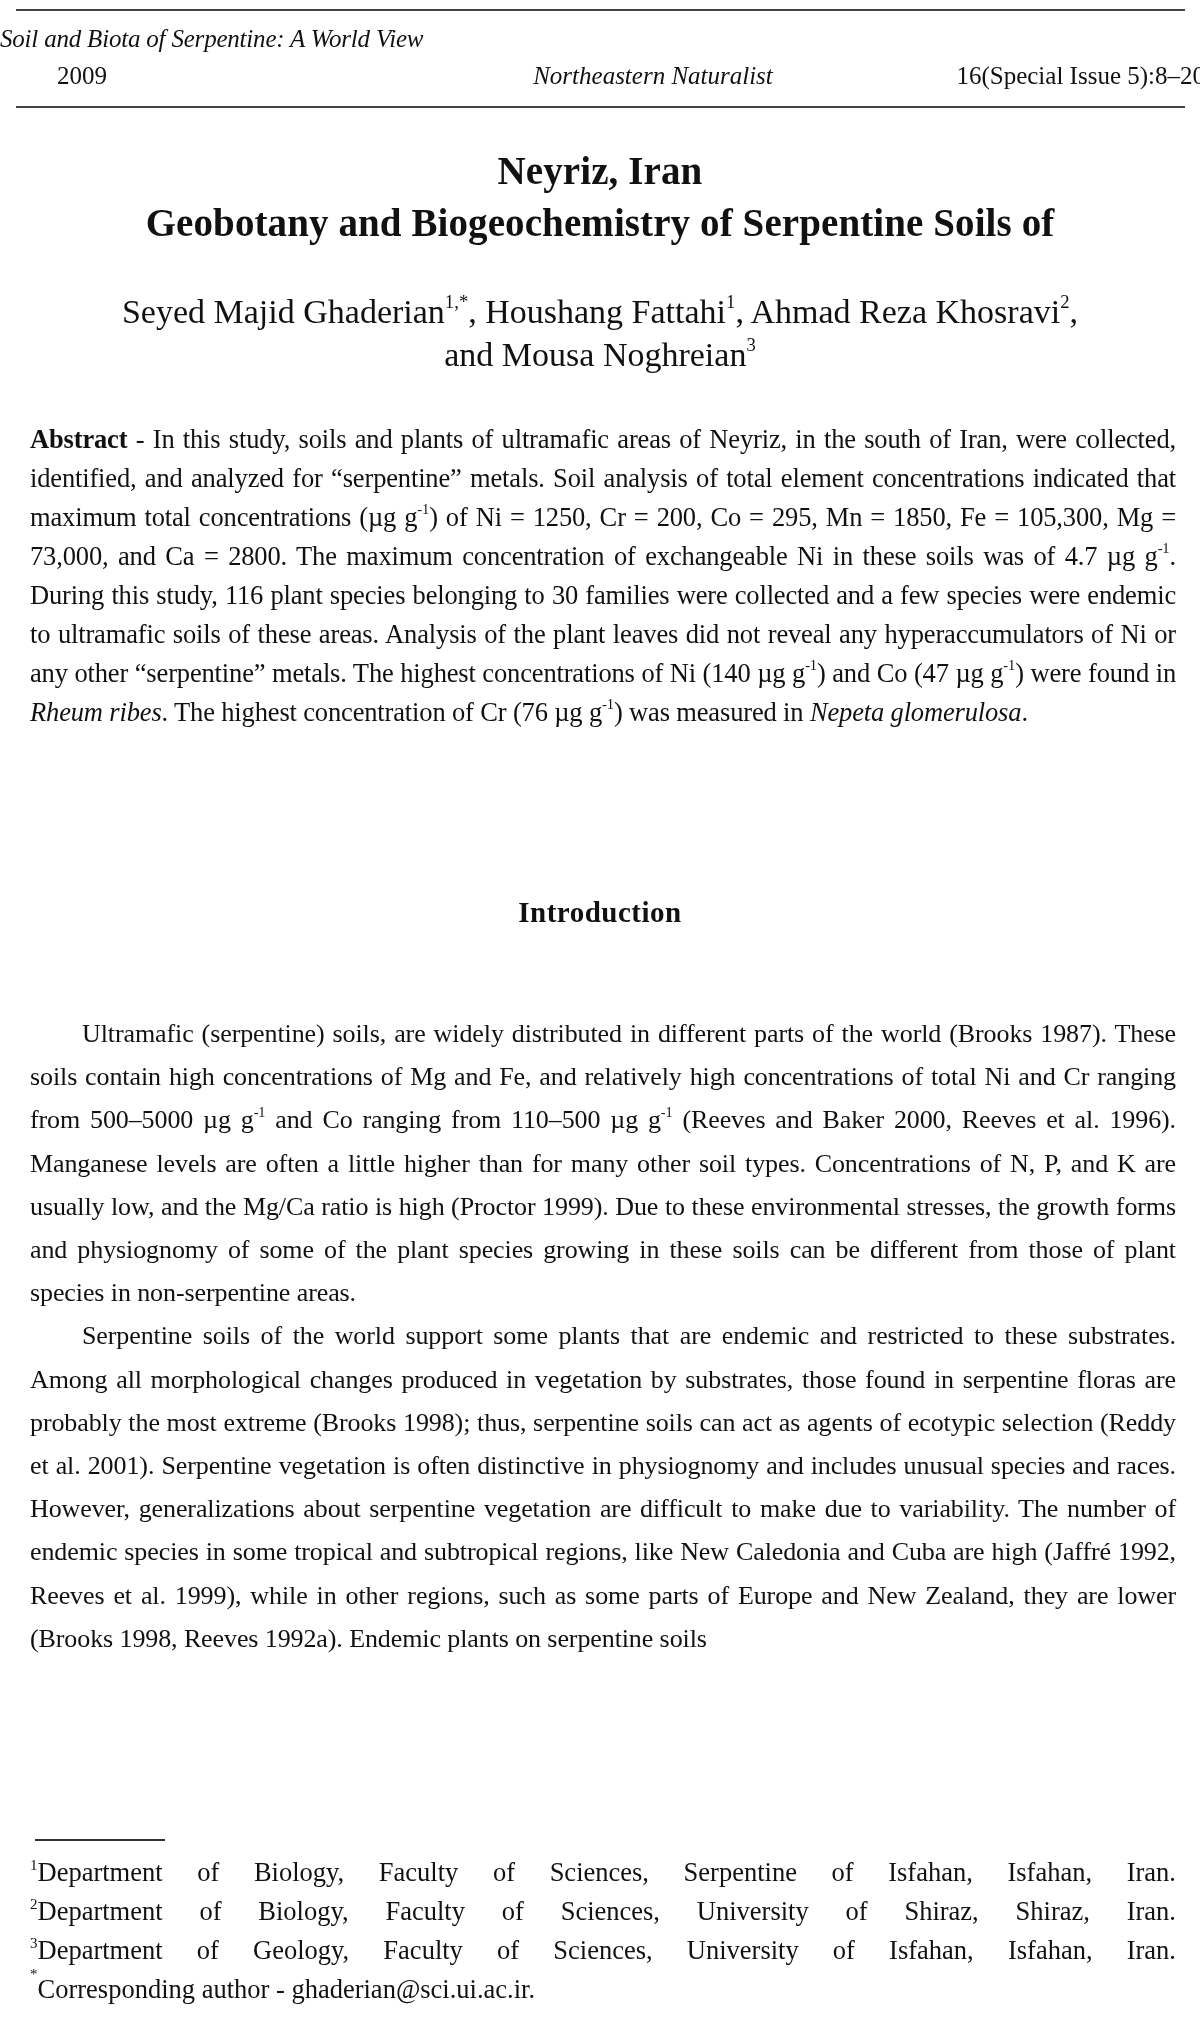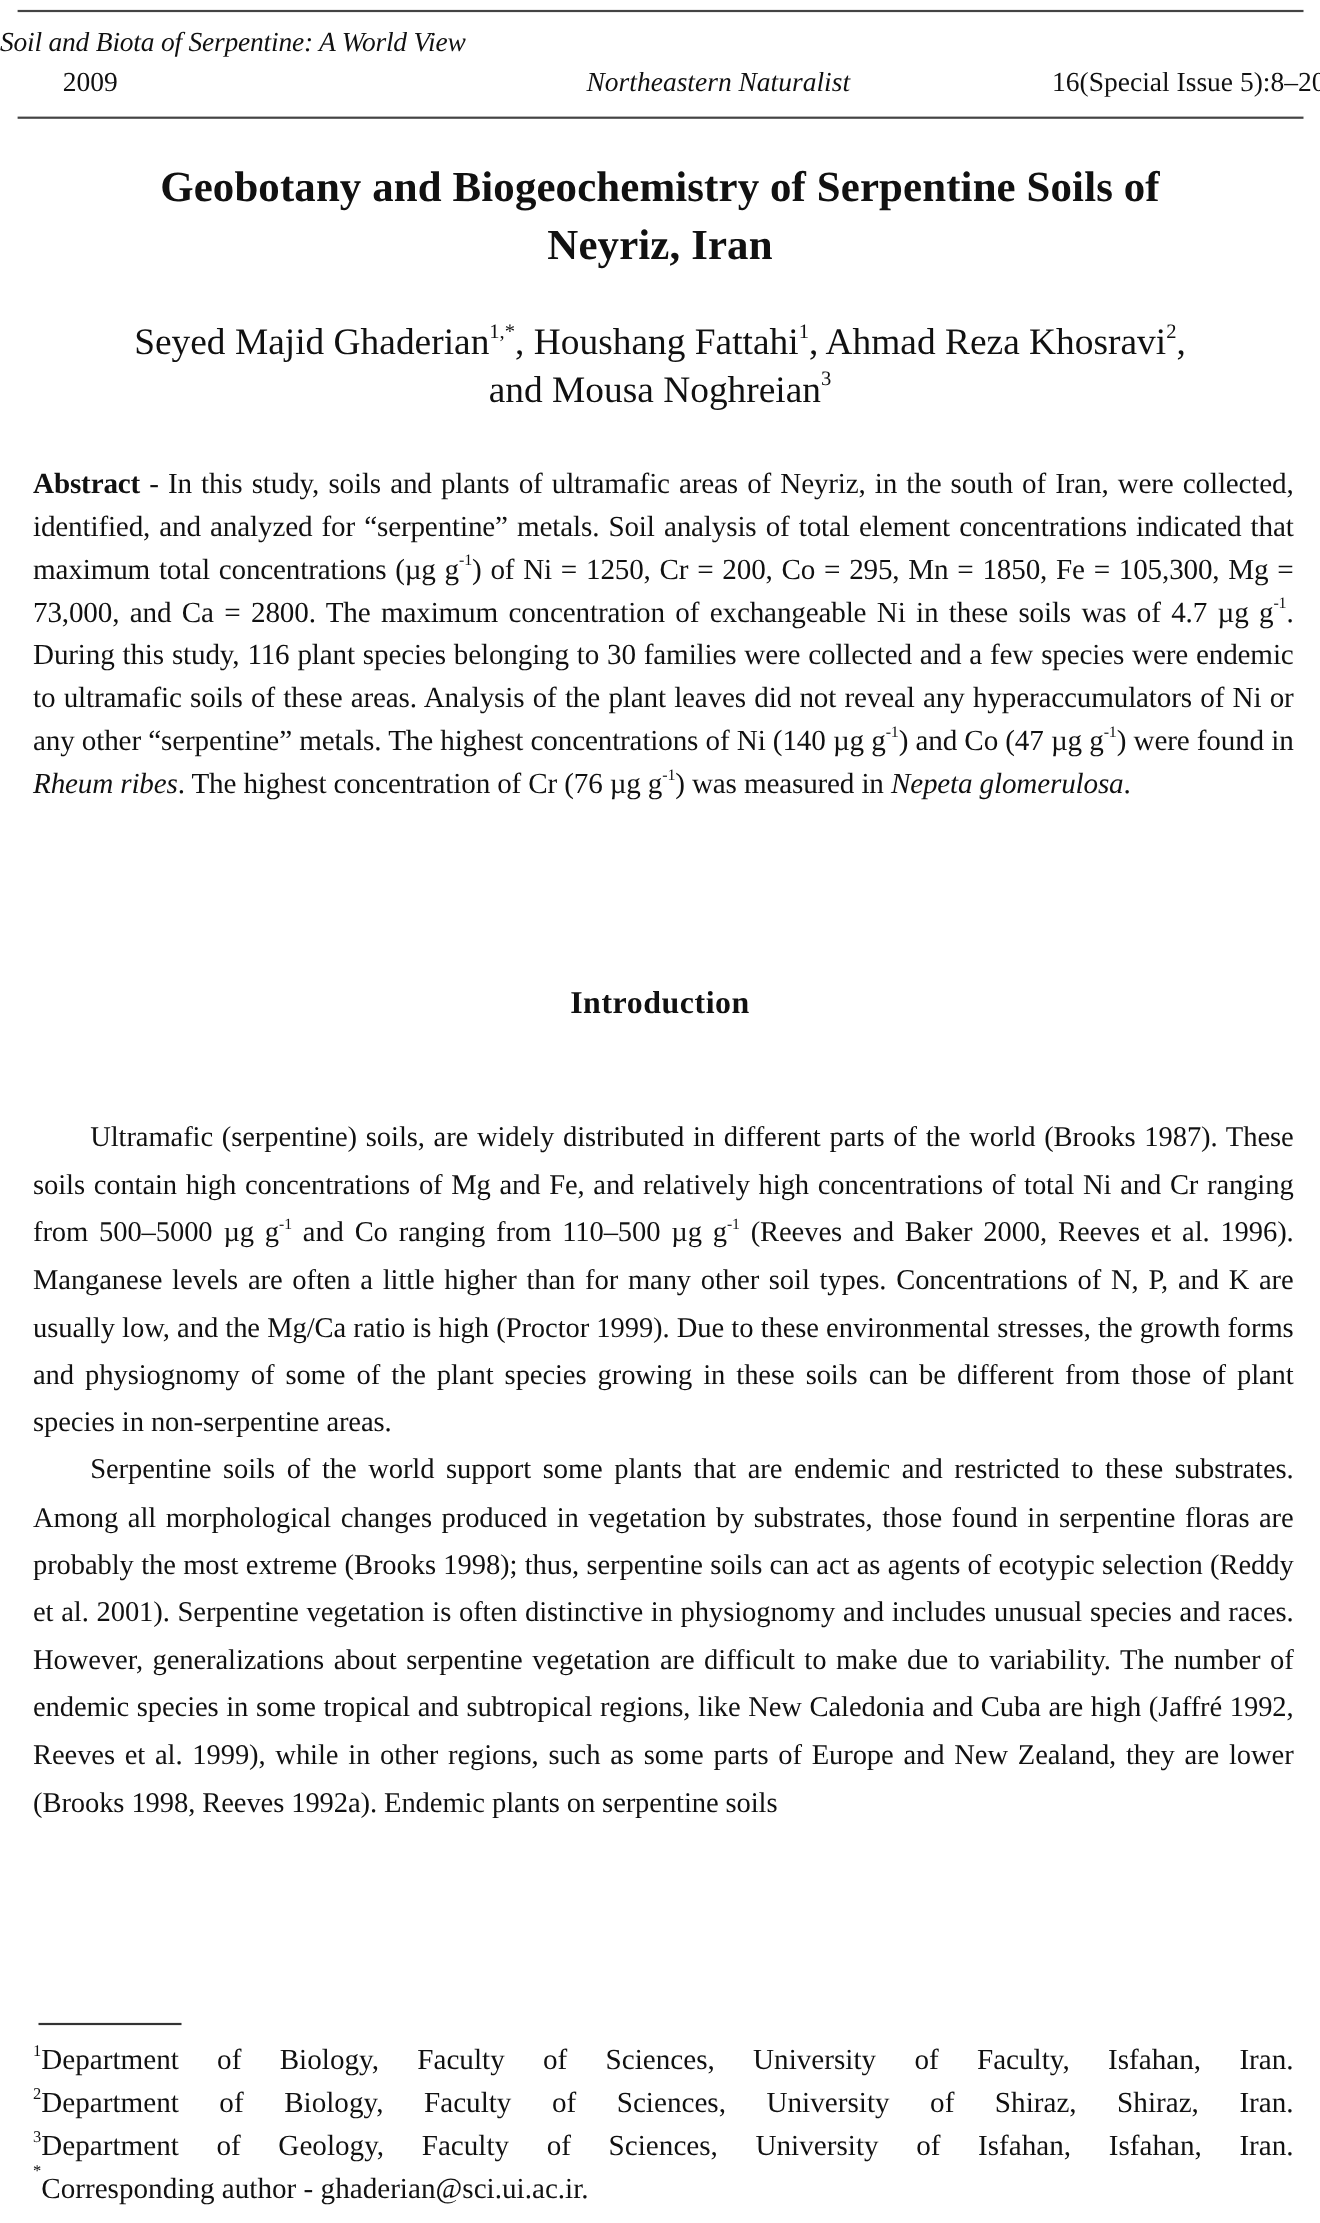--- a/index.html
+++ b/index.html
@@ -166,22 +166,22 @@
 <div class="rule" id="rule-top"></div>
 <div class="running-title">Soil and Biota of Serpentine: A World View</div>
 <div class="header-row">
   <span class="header-year">2009</span>
   <span class="header-journal">Northeastern Naturalist</span>
   <span class="header-volume">16(Special Issue 5):8–20</span>
 </div>
 <div class="rule" id="rule-bottom"></div>
 
 <div class="paper-title">
+  <div>Neyriz, Iran</div>
   <div>Geobotany and Biogeochemistry of Serpentine Soils of</div>
-  <div>Neyriz, Iran</div>
 </div>
 
 <div class="authors">
   <div>
     <span>Seyed Majid Ghaderian</span><sup>1,*</sup><span>, </span><span>Houshang Fattahi</span><sup>1</sup><span>, </span><span>Ahmad Reza Khosravi</span><sup>2</sup><span>,</span>
   </div>
   <div>
     <span>and Mousa Noghreian</span><sup>3</sup>
   </div>
 </div>
@@ -192,21 +192,21 @@
 
 <div class="body-text">
   <p><span>Ultramafic (serpentine) soils, are widely distributed in different parts of the world (Brooks 1987). These soils contain high concentrations of Mg and Fe, and relatively high concentrations of total Ni and Cr ranging from 500–5000 µg g</span><sup>-1</sup><span> and Co ranging from 110–500 µg g</span><sup>-1</sup><span> (Reeves and Baker 2000, Reeves et al. 1996). Manganese levels are often a little higher than for many other soil types. Concentrations of N, P, and K are usually low, and the Mg/Ca ratio is high (Proctor 1999). Due to these environmental stresses, the growth forms and physiognomy of some of the plant species growing in these soils can be different from those of plant species in non-serpentine areas.</span></p>
   <p>Serpentine soils of the world support some plants that are endemic and restricted to these substrates. Among all morphological changes produced in vegetation by substrates, those found in serpentine floras are probably the most extreme (Brooks 1998); thus, serpentine soils can act as agents of ecotypic selection (Reddy et al. 2001). Serpentine vegetation is often distinctive in physiognomy and includes unusual species and races. However, generalizations about serpentine vegetation are difficult to make due to variability. The number of endemic species in some tropical and subtropical regions, like New Caledonia and Cuba are high (Jaffré 1992, Reeves et al. 1999), while in other regions, such as some parts of Europe and New Zealand, they are lower (Brooks 1998, Reeves 1992a). Endemic plants on serpentine soils</p>
 </div>
 
 <div class="footnote-rule"></div>
 <div class="footnotes">
   <div class="footnote">
     <span class="fn-mark">1</span>
-      <span class="fn-text">Department of Biology, Faculty of Sciences, University of Faculty, Isfahan, Iran.</span>
+      <span class="fn-text">Department of Biology, Faculty of Sciences, Serpentine of Isfahan, Isfahan, Iran.</span>
   </div>
   <div class="footnote">
     <span class="fn-mark">2</span>
       <span class="fn-text">Department of Biology, Faculty of Sciences, University of Shiraz, Shiraz, Iran.</span>
   </div>
   <div class="footnote">
     <span class="fn-mark">3</span>
       <span class="fn-text">Department of Geology, Faculty of Sciences, University of Isfahan, Isfahan, Iran.</span>
   </div>
   <div class="footnote last">

